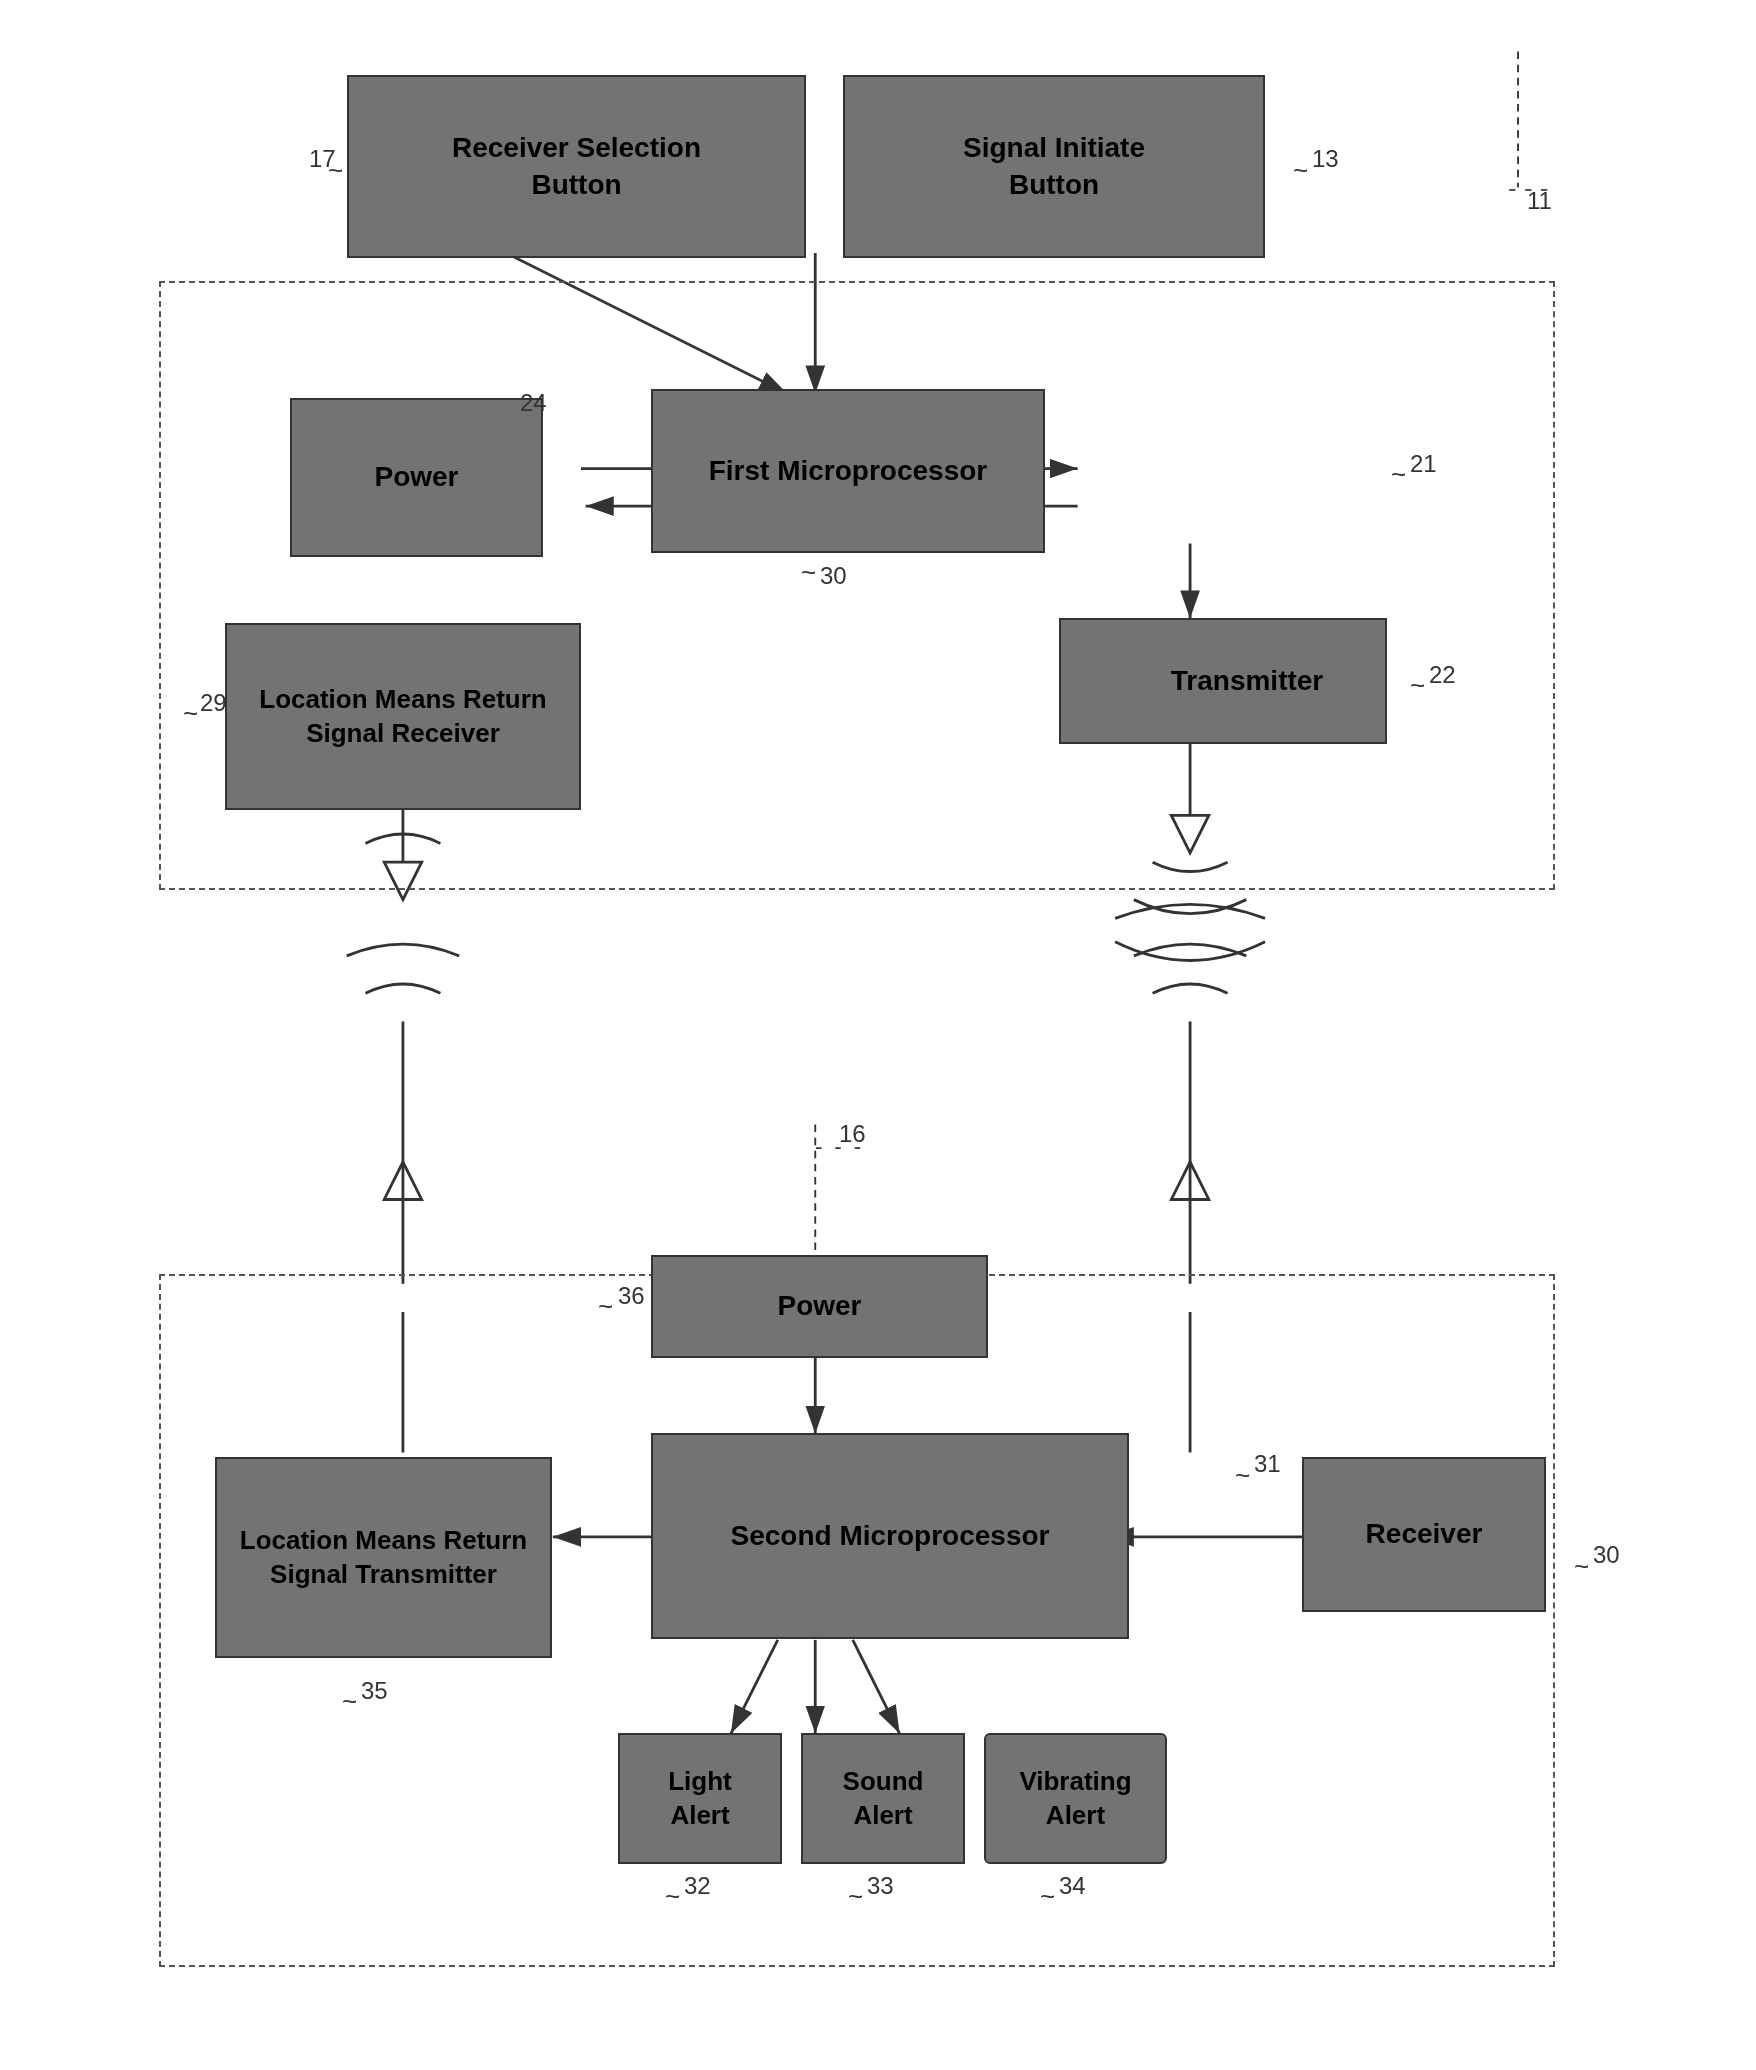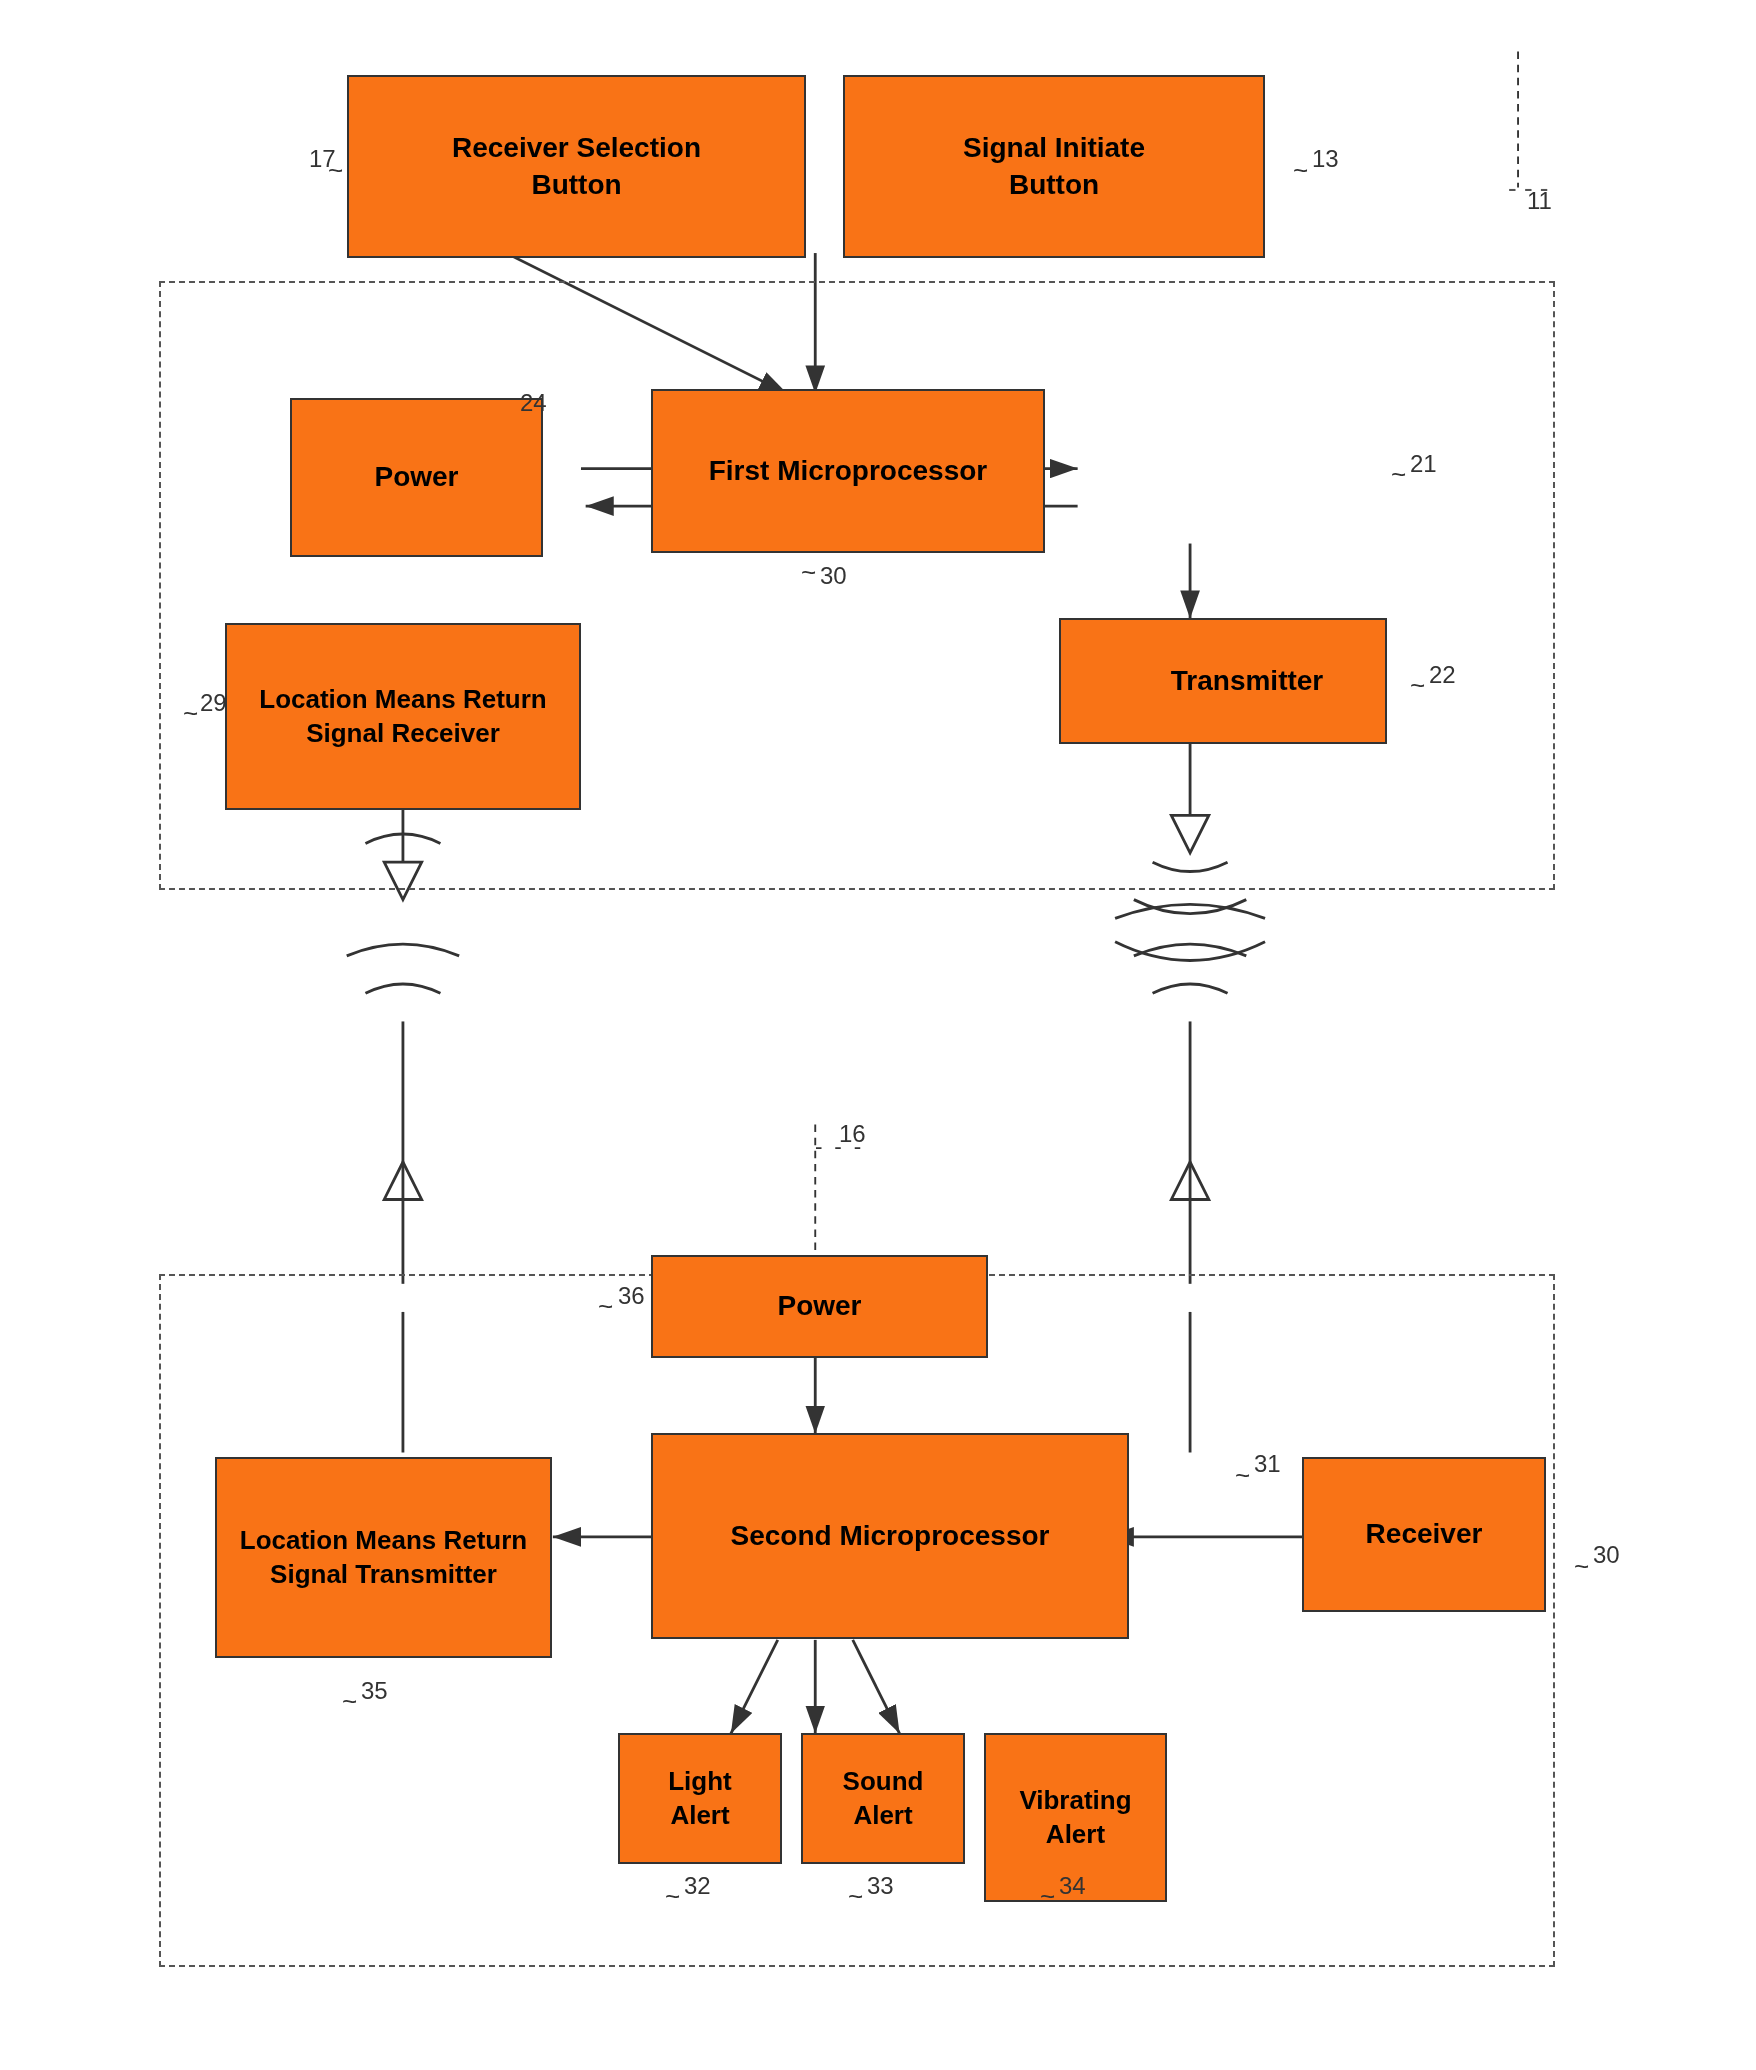--- a/index.html
+++ b/index.html
@@ -13,21 +13,21 @@
     }
     .diagram {
       position: absolute;
       top: 0; left: 0;
       width: 1757px;
       height: 2071px;
     }
     .box {
       position: absolute;
       border: 2.8px solid #333;
-      background: #f97316;
+      background: #737373;
       display: flex;
       align-items: center;
       justify-content: center;
       text-align: center;
       font-size: 26px;
       font-weight: bold;
       line-height: 1.3;
     }
     .dashed-box {
       position: absolute;
@@ -225,21 +225,21 @@
   <span class="label" style="left:665px; top:1881px; font-size:26px;">~</span>
   <span class="label" style="left:684px; top:1872px;">32</span>
 
   <div class="box" style="left:801px; top:1733px; width:164px; height:131px; font-size:26px;">
     <span>Sound<br>Alert</span>
   </div>
 
   <span class="label" style="left:848px; top:1881px; font-size:26px;">~</span>
   <span class="label" style="left:867px; top:1872px;">33</span>
 
-  <div class="box" style="left:984px; top:1733px; width:183px; height:169px; font-size:26px;">
+  <div class="box" style="left:984px; top:1733px; width:183px; height:131px; font-size:26px;border-radius:6px;">
     <span>Vibrating<br>Alert</span>
   </div>
 
   <span class="label" style="left:1040px; top:1881px; font-size:26px;">~</span>
   <span class="label" style="left:1059px; top:1872px;">34</span>
 
 </div>
 
 
 </body></html>

